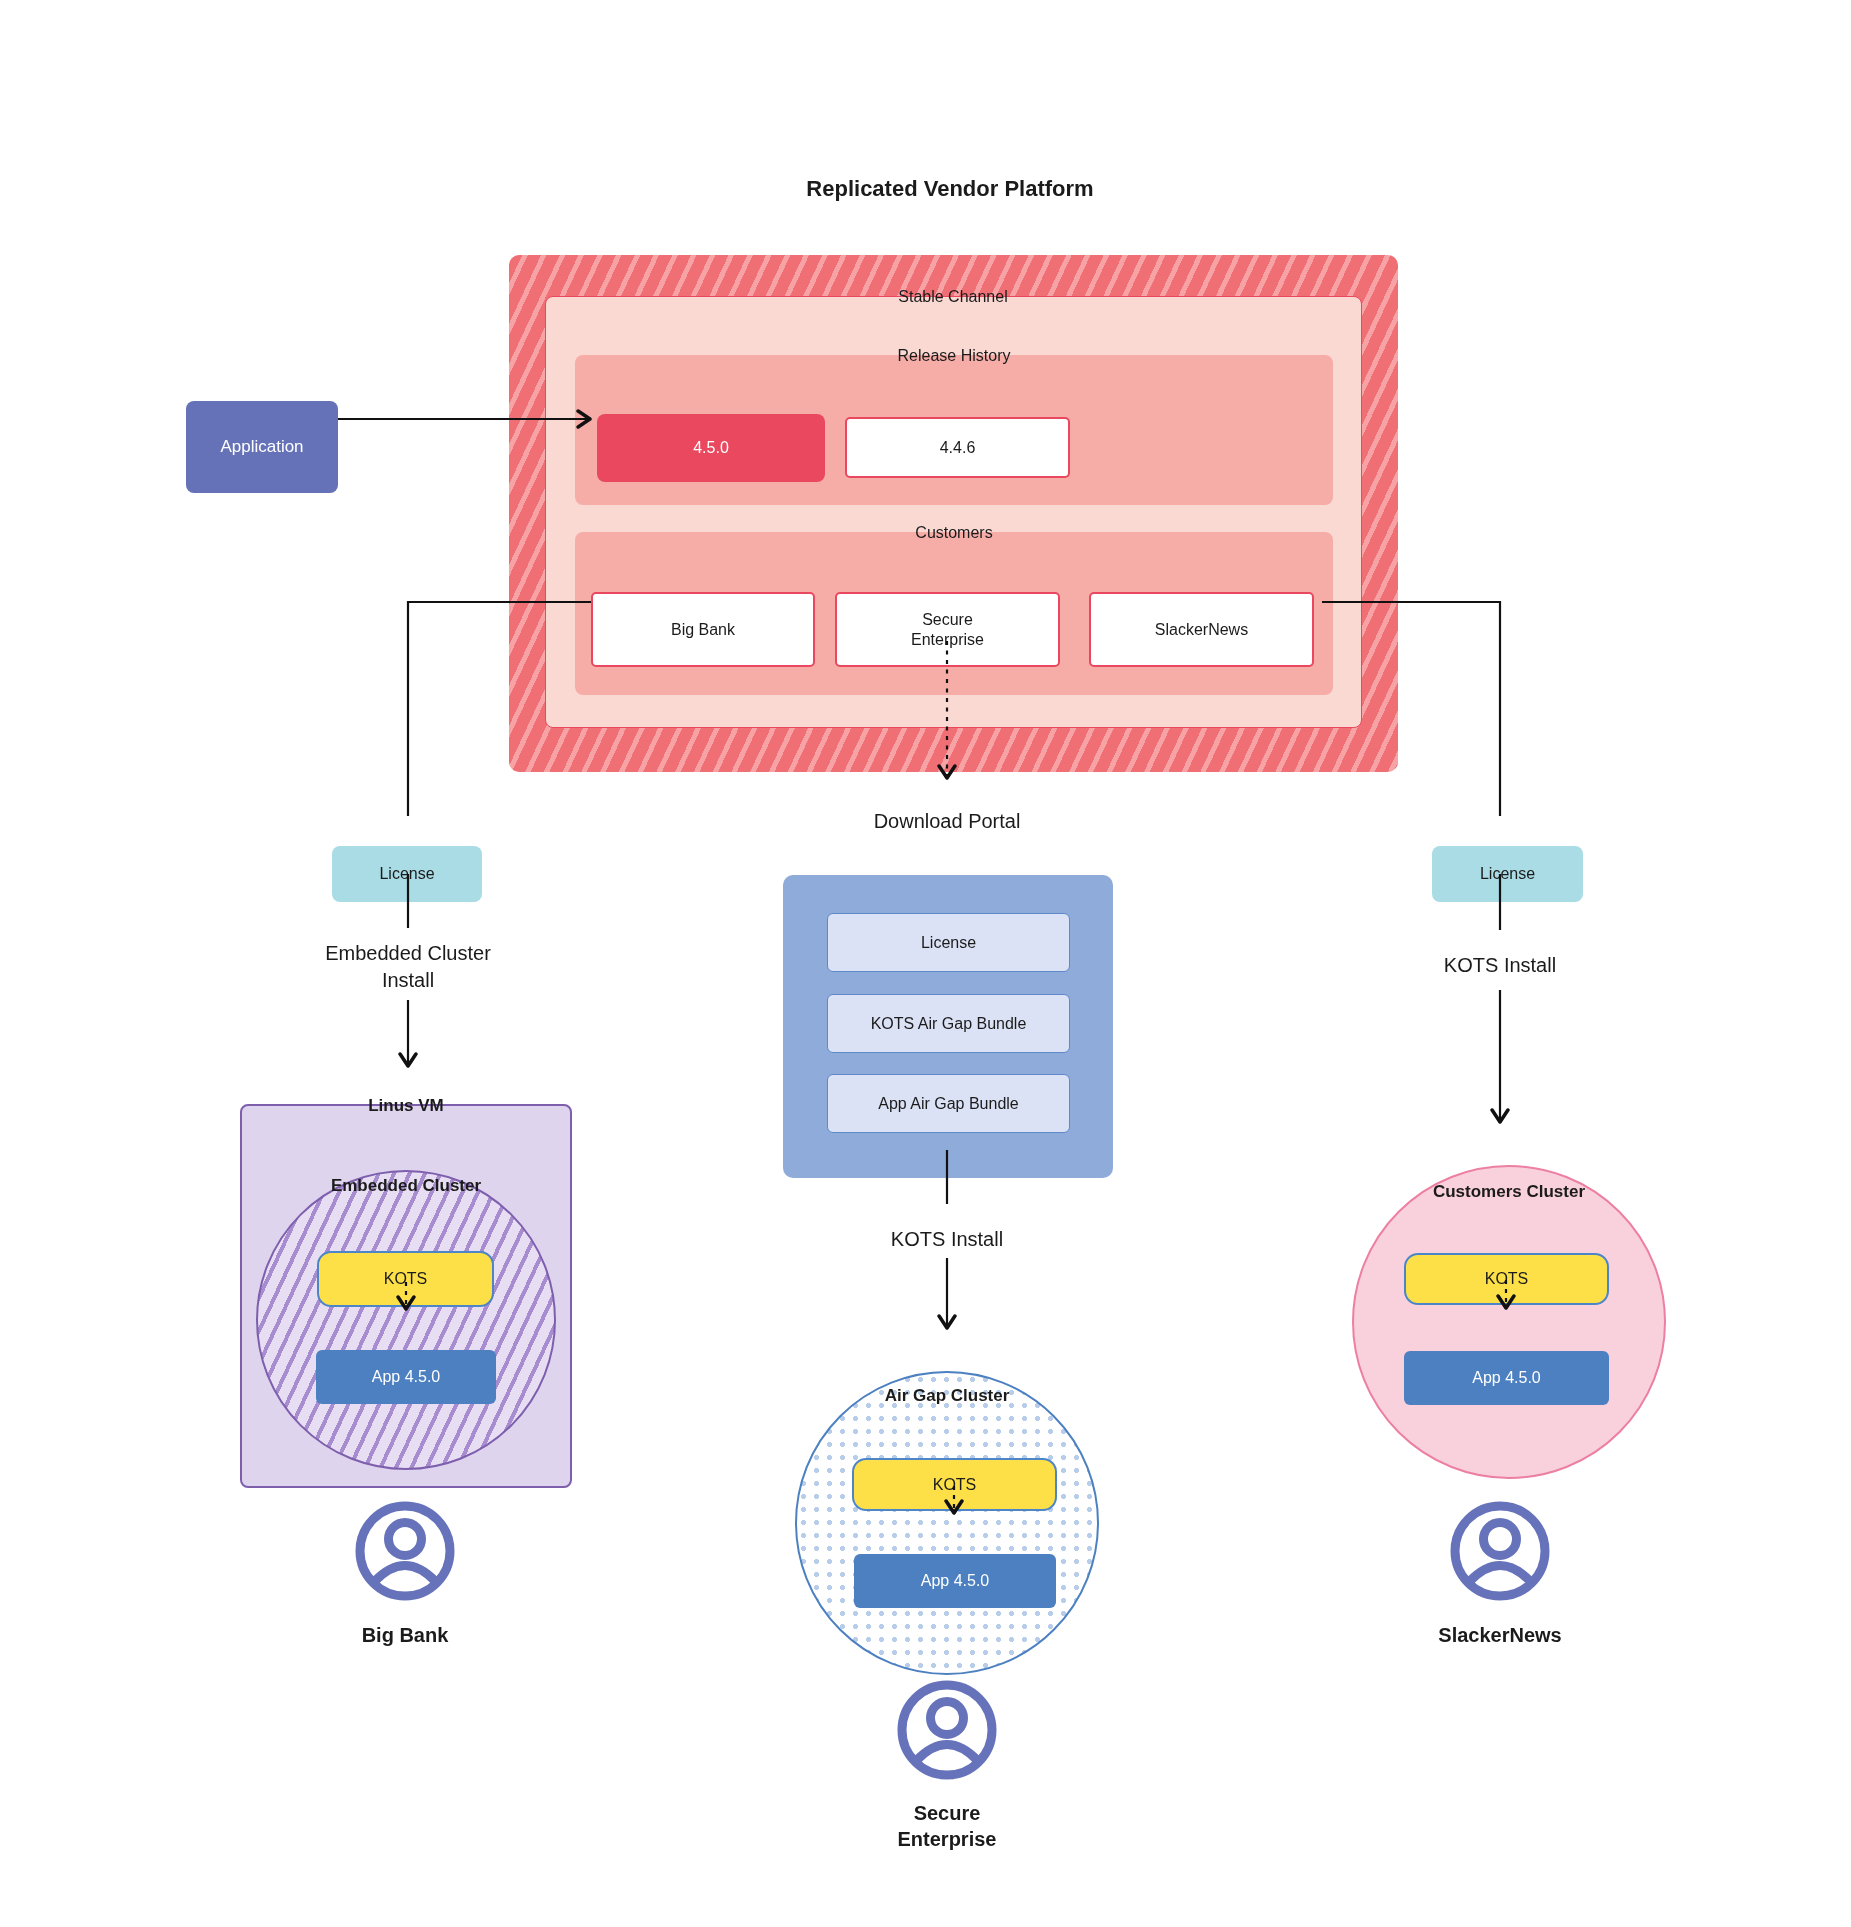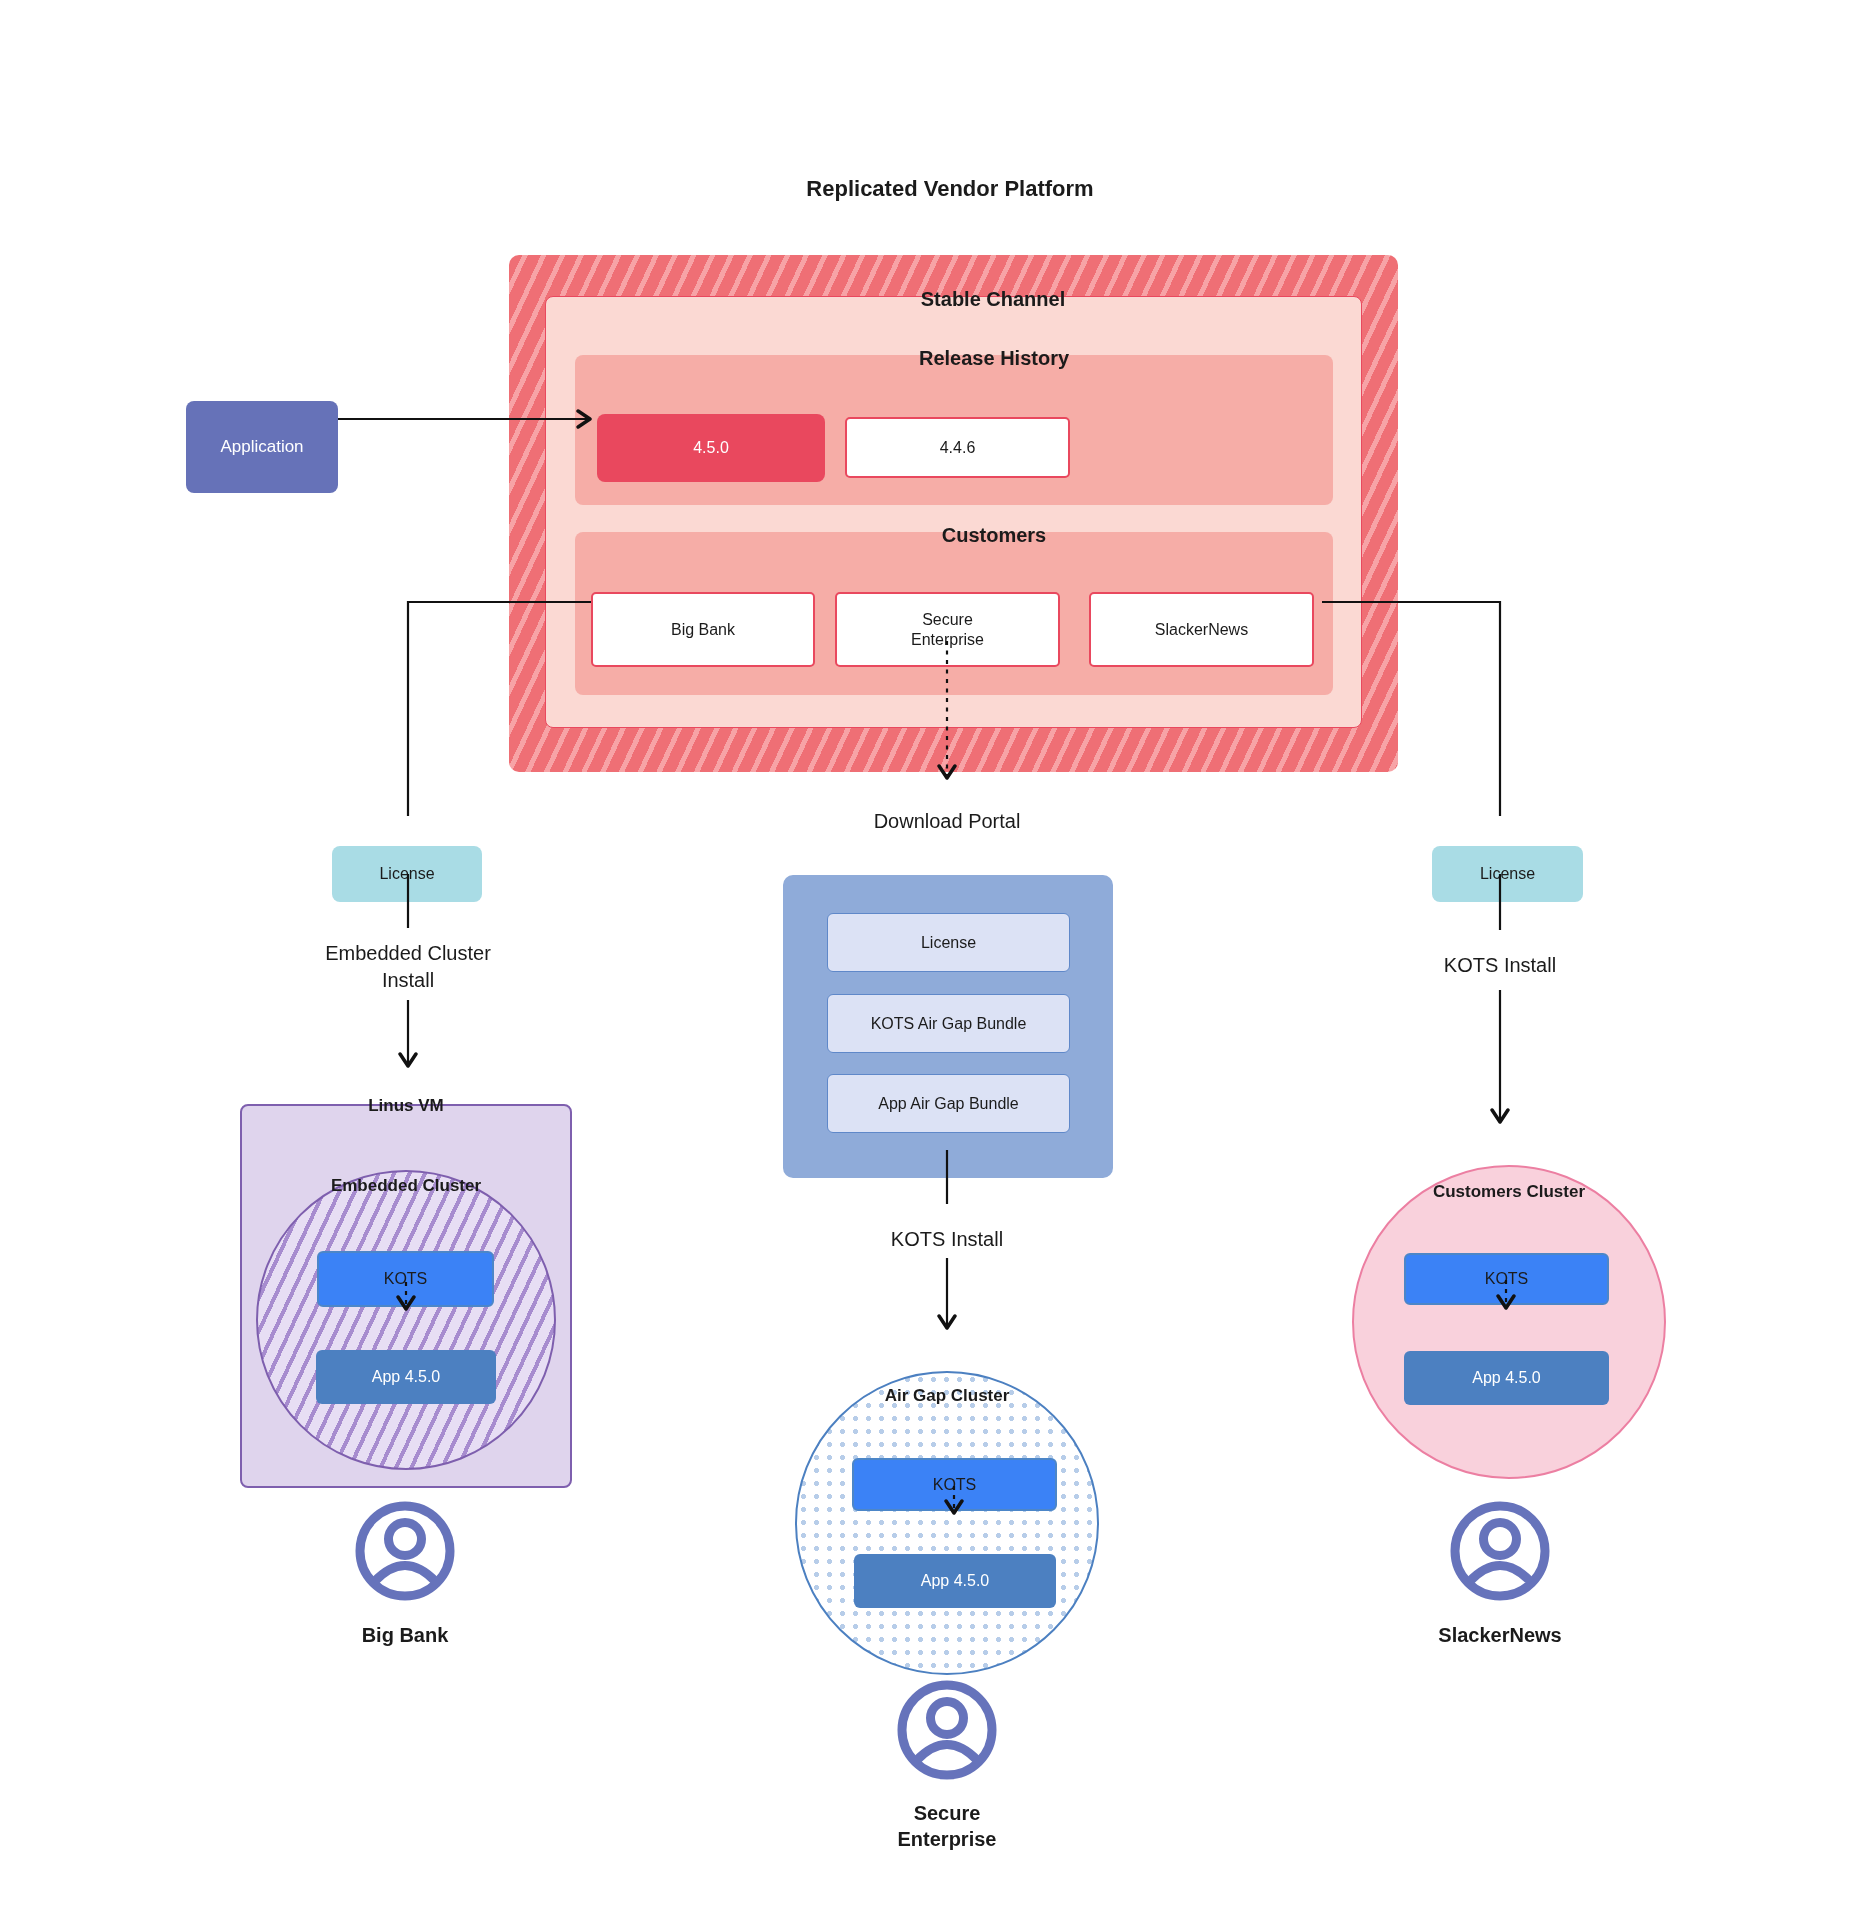--- a/index.html
+++ b/index.html
@@ -6,21 +6,21 @@
   .canvas {
     position:relative; width:1851px; height:1927px; background:#ffffff;
     font-family:"Liberation Sans", sans-serif; color:#1b1b1b;padding-left:45px;
   }
   .abs { position:absolute; box-sizing:border-box;margin-top:28px; }
   .box { display:flex; align-items:center; justify-content:center; text-align:center; }
   .lbl { position:absolute; transform:translateX(-50%); text-align:center; white-space:nowrap; }
   .wrap { white-space:normal; }
 
   .title { font-size:22px; font-weight:700; }
-  .section-label { font-size:20px; font-weight:700;margin-left:40px; }
+  .section-label { font-size:16px; font-weight:400; }
   .cluster-label { font-size:17px; font-weight:700; }
   .flow-label { font-size:20px; font-weight:400; line-height:1.35; }
   .user-label { font-size:20px; font-weight:700; line-height:1.3; }
   .box-text { font-size:16px; font-weight:400; line-height:1.25; }
 
   .platform {
     border-radius:10px;
     background:repeating-linear-gradient(115deg, #EF6F75 0 12px, #F7A3A6 12px 17px);
   }
   .stable { background:#FBD9D3; border:1.5px solid #E9485E; border-radius:8px; }
@@ -39,21 +39,21 @@
     border-radius:50%; border:2.5px solid #7E5FAE;
     background:repeating-linear-gradient(115deg, #E7DEF4 0 10px, #A78CCF 10px 14px);
   }
   .dot-circle {
     border-radius:50%; border:2px solid #4C80C1; background-color:#ffffff;
     background-image:radial-gradient(circle, #B7CDE9 2.4px, rgba(255,255,255,0) 2.8px);
     background-size:13px 13px;
   }
   .pink-circle { border-radius:50%; border:2px solid #EC7FA2; background:#F9D1DC; }
 
-  .kots { background:#3b82f6; border:2px solid #4C86C8; border-radius:6px; }
+  .kots { background:#fde047; border:2px solid #4C86C8; border-radius:14px; }
   .app-ver { background:#4C80C1; color:#ffffff; border-radius:6px; }
 
   svg.connectors { position:absolute; left:0; top:0; pointer-events:none; z-index:9; }
   .person { position:absolute; }
 </style>
 </head>
 <body>
 
 <div class="canvas">
 

